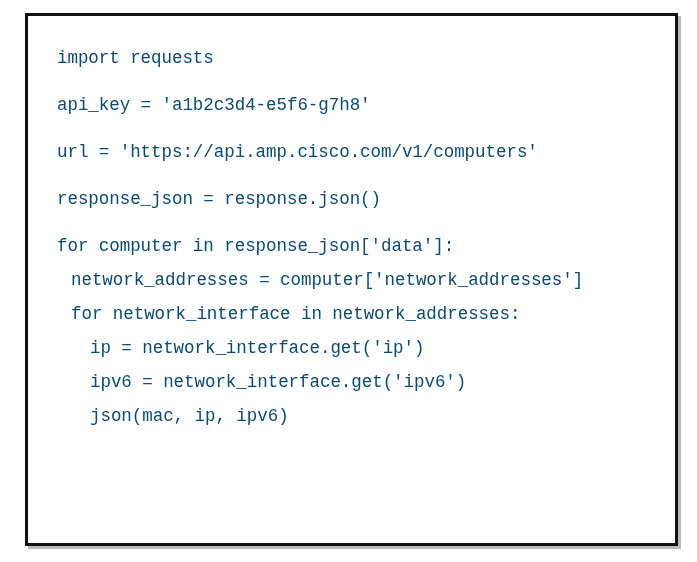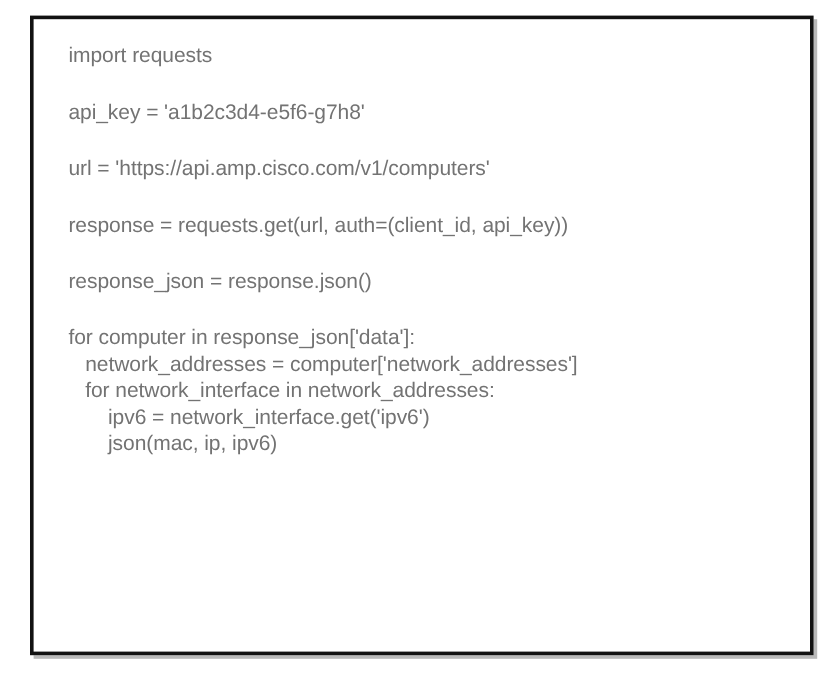--- a/index.html
+++ b/index.html
@@ -37,26 +37,27 @@
 
   #code-listing {
     position: absolute;
     left: 29px;
     top: 19px;
     right: 6px;
     bottom: 6px;
   }
 
   .code-line {
-    color: #737373;
-    font-family: Liberation Sans, sans-serif;
+    color: #0c4a6e;
+    font-family: Liberation Mono, monospace;
     font-size: 17.5px;
     line-height: 22px;
     white-space: pre;
     letter-spacing: -0.05px;
+    margin-top: 12px;
     -webkit-font-smoothing: antialiased;
   }
 
   
   .stmt   { margin-bottom: 25px; }
   .blk    { margin-bottom: 0; }
 
   
   .ind-0 { padding-left: 0px; }
   .ind-1 { padding-left: 14px; }
@@ -65,23 +66,23 @@
 </head>
 <body>
 
 <div id="page">
 
   <div id="code-box">
     <div id="code-listing">
         <div class="code-line ind-0 stmt">import requests</div>
         <div class="code-line ind-0 stmt">api_key = 'a1b2c3d4-e5f6-g7h8'</div>
         <div class="code-line ind-0 stmt">url = 'https://api.amp.cisco.com/v1/computers'</div>
-        <div class="code-line ind-0 stmt">response = requests.get(url, auth=(client_id, api_key))</div>
         <div class="code-line ind-0 stmt">response_json = response.json()</div>
         <div class="code-line ind-0 blk">for computer in response_json['data']:</div>
         <div class="code-line ind-1 blk">network_addresses = computer['network_addresses']</div>
         <div class="code-line ind-1 blk">for network_interface in network_addresses:</div>
+        <div class="code-line ind-2 blk">ip = network_interface.get('ip')</div>
         <div class="code-line ind-2 blk">ipv6 = network_interface.get('ipv6')</div>
         <div class="code-line ind-2 blk">json(mac, ip, ipv6)</div>
       </div>
   </div>
 
 </div>
 
 </body></html>

